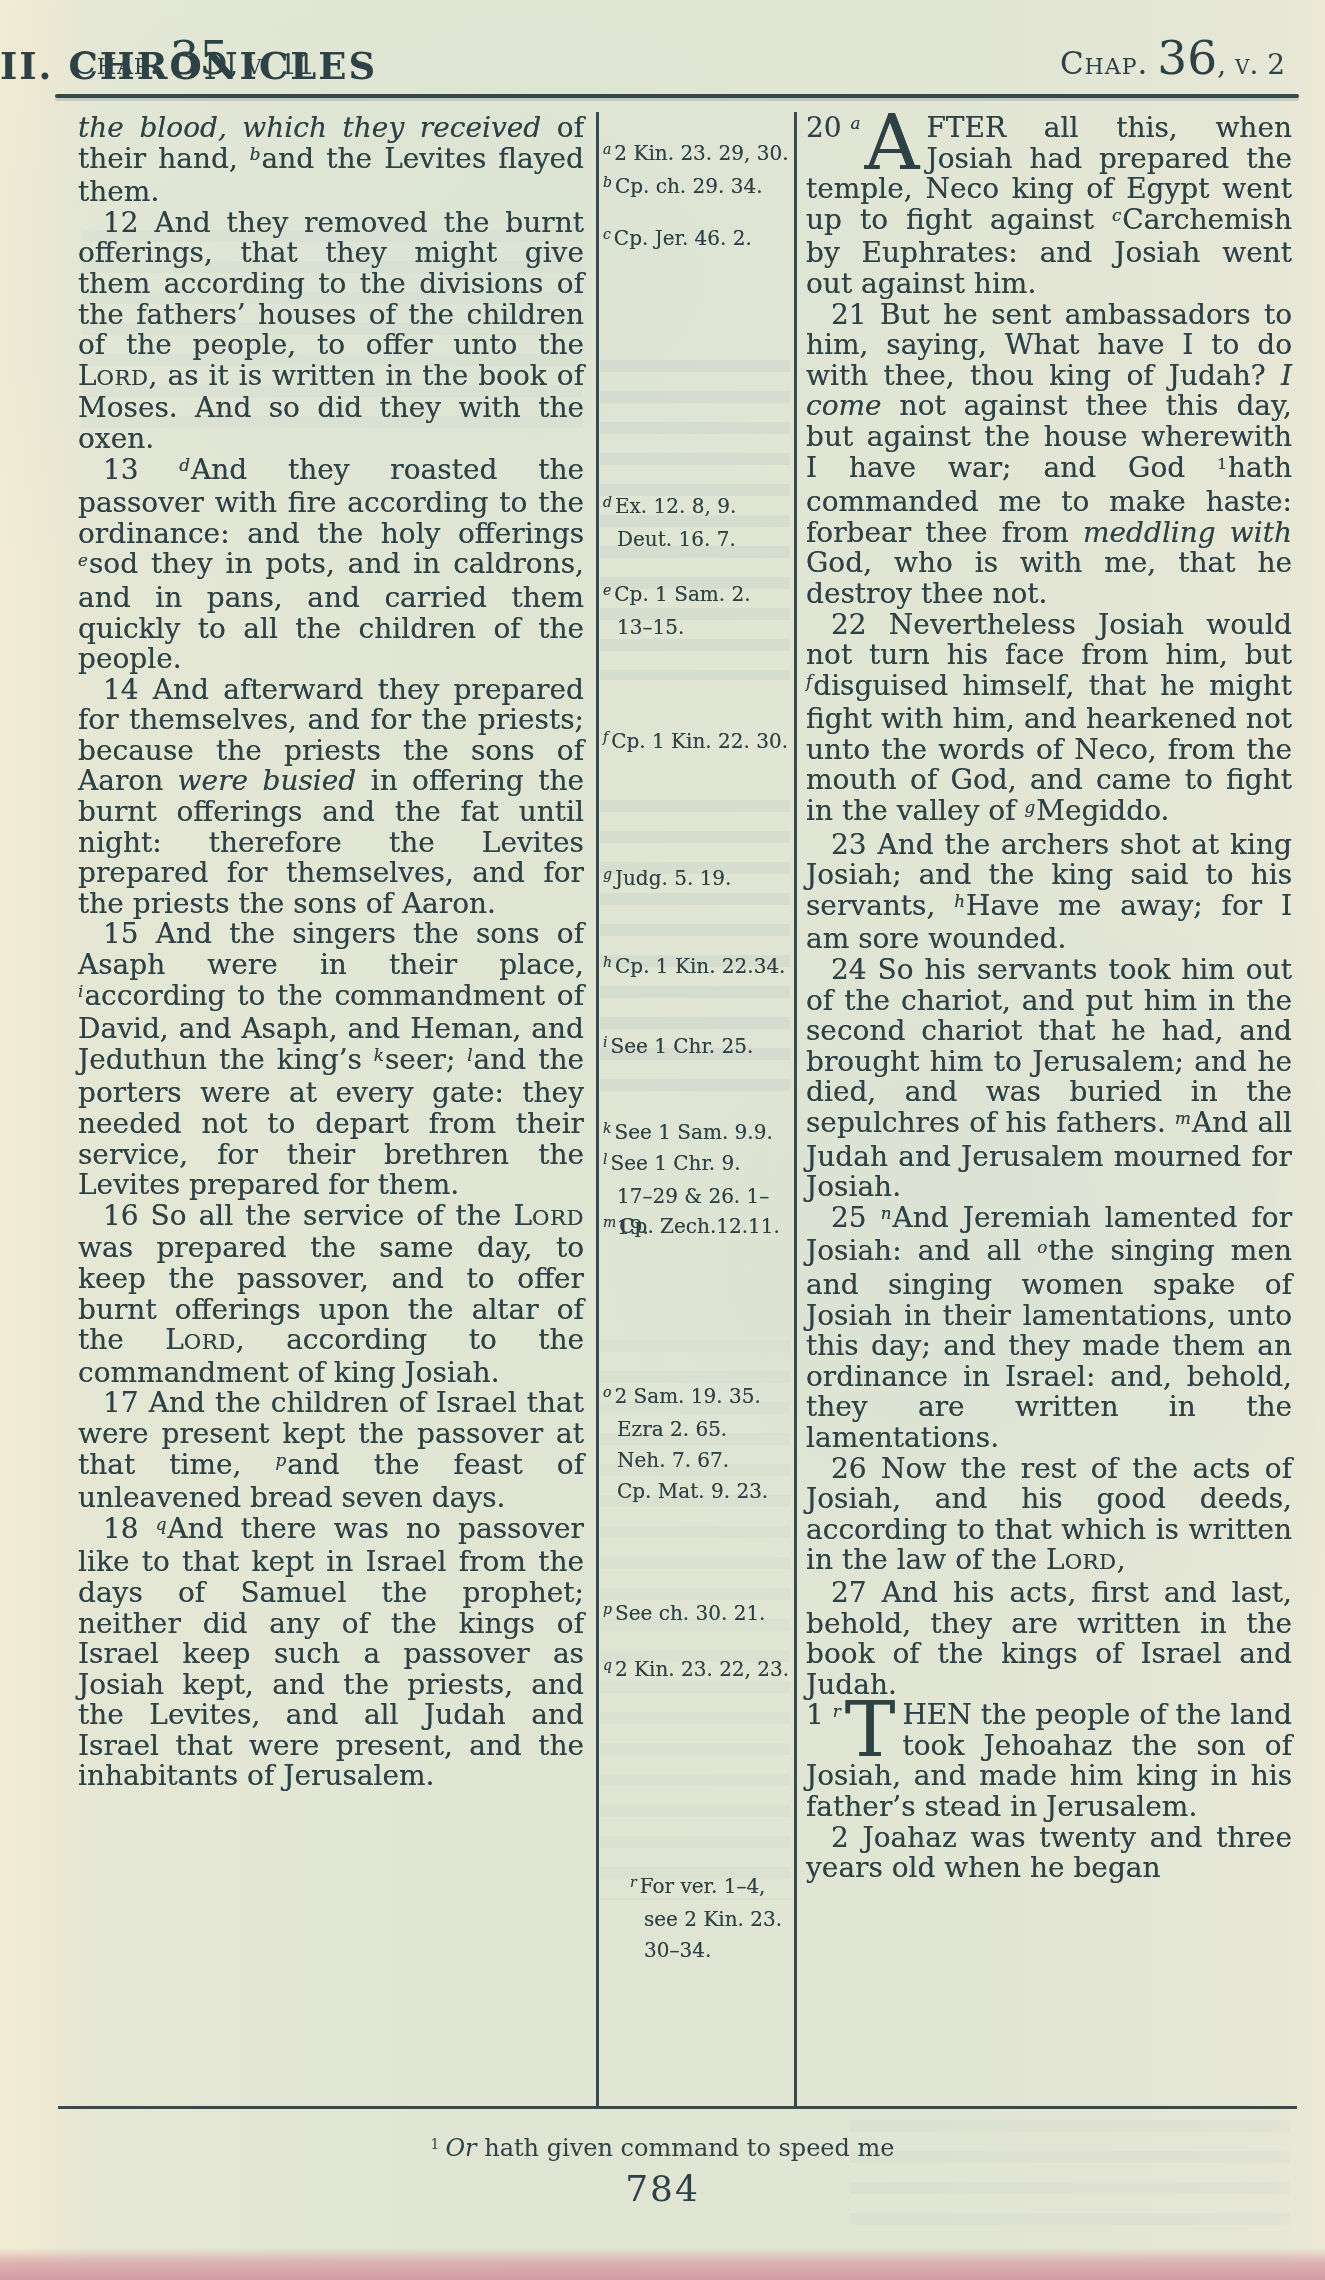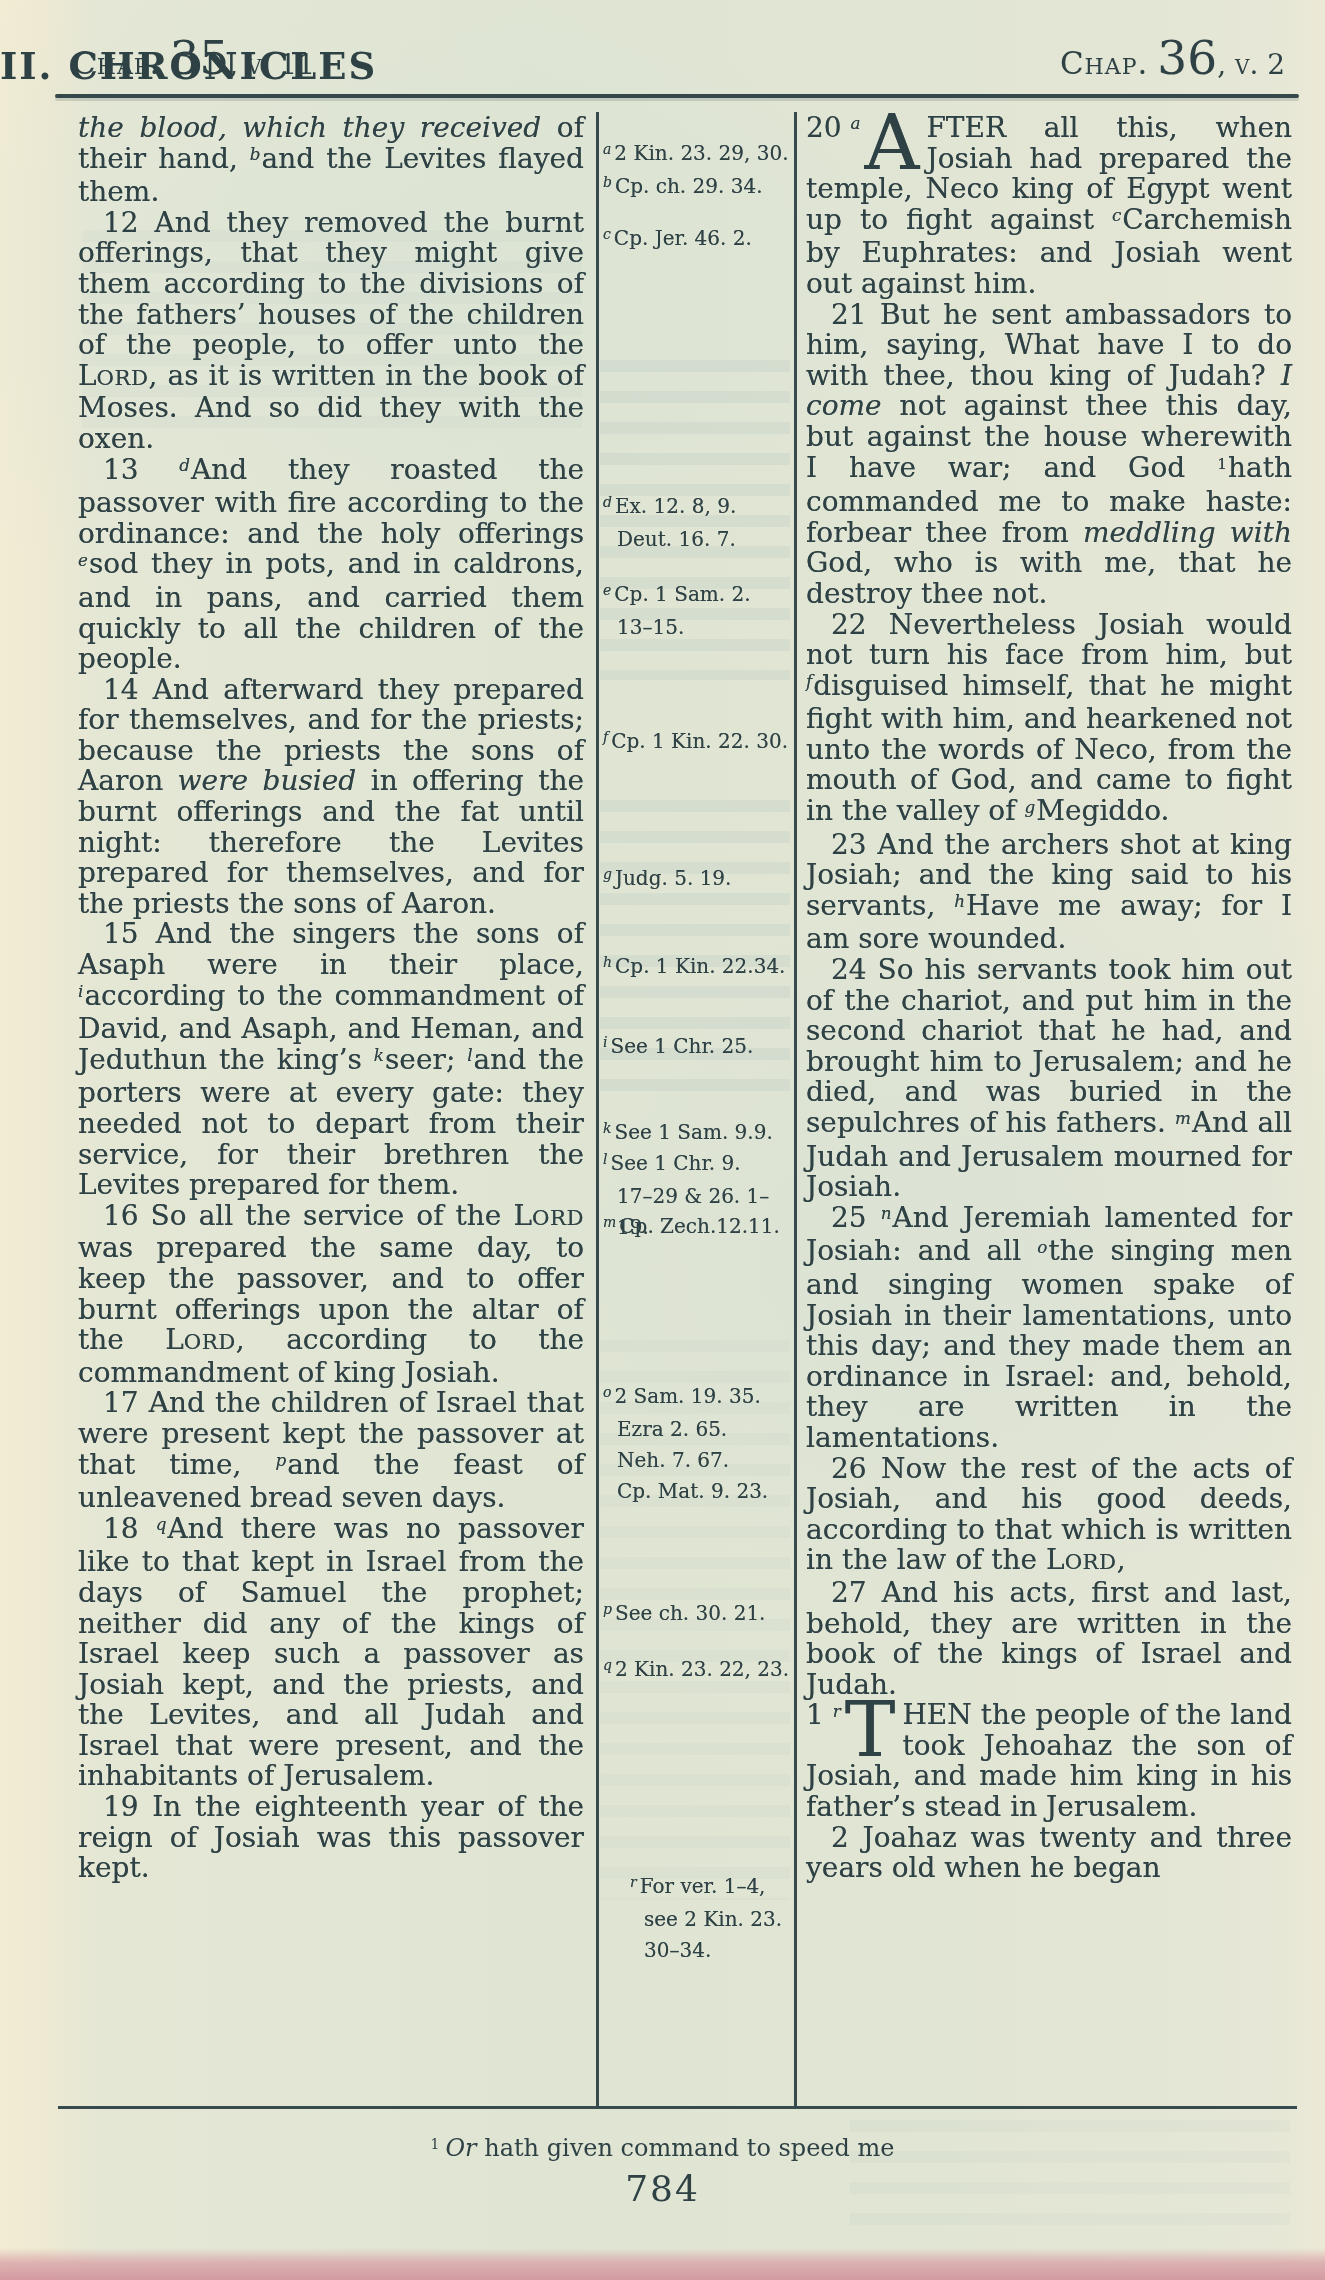--- a/index.html
+++ b/index.html
@@ -122,21 +122,20 @@
 
   <div class="text-col left-col">
       <p class="para noindent"><span class="it">the blood, which they received</span><span> of their hand, </span><span class="ref-sup">b</span><span>and the Levites flayed them.</span></p>
       <p class="para"><span>12 And they removed the burnt offerings, that they might give them according to the divisions of the fathers’ houses of the children of the people, to offer unto the L</span><span class="sc">ORD</span><span>, as it is written in the book of Moses. And so did they with the oxen.</span></p>
       <p class="para"><span>13 </span><span class="ref-sup">d</span><span>And they roasted the passover with fire according to the ordinance: and the holy offerings </span><span class="ref-sup">e</span><span>sod they in pots, and in caldrons, and in pans, and carried them quickly to all the children of the people.</span></p>
       <p class="para"><span>14 And afterward they prepared for themselves, and for the priests; because the priests the sons of Aaron </span><span class="it">were busied</span><span> in offering the burnt offerings and the fat until night: therefore the Levites prepared for themselves, and for the priests the sons of Aaron.</span></p>
       <p class="para"><span>15 And the singers the sons of Asaph were in their place, </span><span class="ref-sup">i</span><span>according to the commandment of David, and Asaph, and Heman, and Jeduthun the king’s </span><span class="ref-sup">k</span><span>seer; </span><span class="ref-sup">l</span><span>and the porters were at every gate: they needed not to depart from their service, for their brethren the Levites prepared for them.</span></p>
       <p class="para"><span>16 So all the service of the L</span><span class="sc">ORD</span><span> was prepared the same day, to keep the passover, and to offer burnt offerings upon the altar of the L</span><span class="sc">ORD</span><span>, according to the commandment of king Josiah.</span></p>
       <p class="para"><span>17 And the children of Israel that were present kept the passover at that time, </span><span class="ref-sup">p</span><span>and the feast of unleavened bread seven days.</span></p>
       <p class="para"><span>18 </span><span class="ref-sup">q</span><span>And there was no passover like to that kept in Israel from the days of Samuel the prophet; neither did any of the kings of Israel keep such a passover as Josiah kept, and the priests, and the Levites, and all Judah and Israel that were present, and the inhabitants of Jerusalem.</span></p>
-      <p class="para"><span>19 In the eighteenth year of the reign of Josiah was this passover kept.</span></p>
     </div>
   <div class="ref-col">
       <div class="ref-entry" style="top: 25px;"><span class="ref-letter">a</span><span>2 Kin. 23. 29, 30.</span></div>
       <div class="ref-entry" style="top: 58px;"><span class="ref-letter">b</span><span>Cp. ch. 29. 34.</span></div>
       <div class="ref-entry" style="top: 110px;"><span class="ref-letter">c</span><span>Cp. Jer. 46. 2.</span></div>
       <div class="ref-entry" style="top: 378px;"><span class="ref-letter">d</span><span>Ex. 12. 8, 9.
 Deut. 16. 7.</span></div>
       <div class="ref-entry" style="top: 466px;"><span class="ref-letter">e</span><span>Cp. 1 Sam. 2.
 13–15.</span></div>
       <div class="ref-entry" style="top: 613px;"><span class="ref-letter">f</span><span>Cp. 1 Kin. 22. 30.</span></div>

